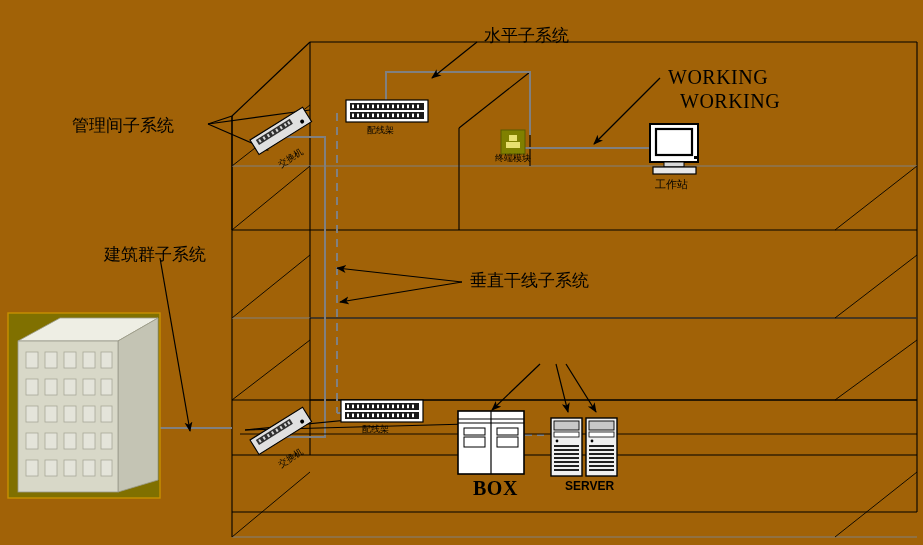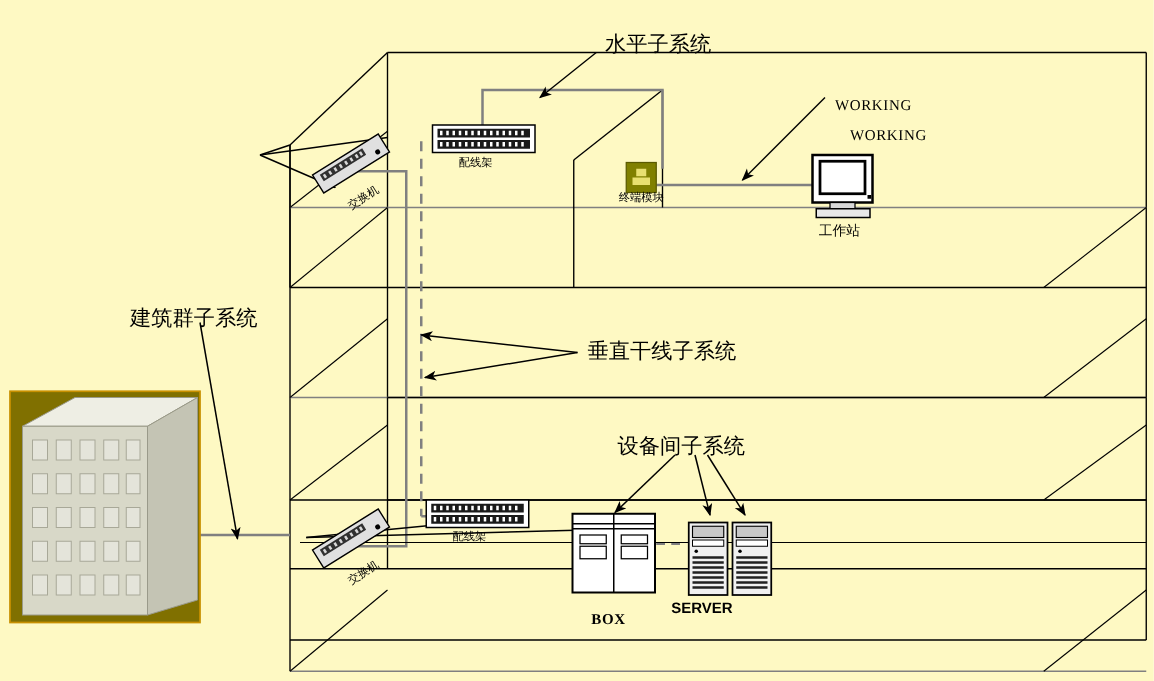--- a/index.html
+++ b/index.html
@@ -1,25 +1,25 @@
 <!DOCTYPE html>
 <html><head>
 <meta charset="utf-8">
 <style>
   html,body{margin:0;padding:0;background:#ffffff;}
   body{width:923px;height:545px;overflow:hidden;
        font-family:"Liberation Serif",serif;}
-  #stage{position:relative;width:923px;height:545px;background:#fef9c3;}
+  #stage{position:relative;width:923px;height:545px;background:#a16207;}
   svg{position:absolute;left:0;top:0;}
   .lbl{position:absolute;white-space:nowrap;color:#000;}
   .cn{font-family:"DejaVu Sans",sans-serif;}
   .big{font-size:17px;}
   .small{font-size:9px;}
-  .eng{font-family:"Liberation Serif",serif;font-size:12px;letter-spacing:.5px;margin-top:11px;}
-  .engs{font-family:"Liberation Sans",sans-serif;font-size:12px;font-weight:bold;}
+  .eng{font-family:"Liberation Serif",serif;font-size:20px;letter-spacing:.5px;}
+  .engs{font-family:"Liberation Sans",sans-serif;font-size:12px;font-weight:bold;margin-left:28px;}
   .rot{transform-origin:left top;}
 </style>
 </head>
 <body>
 
 <div id="stage">
 
 <svg width="923" height="545" viewBox="0 0 923 545">
 
   <defs>
@@ -304,26 +304,26 @@
           <rect x="589" y="457" width="25" height="2"></rect>
       <rect x="589" y="461" width="25" height="2"></rect>
           <rect x="589" y="465" width="25" height="2"></rect>
       <rect x="589" y="469" width="25" height="2"></rect>
     </g>
   </g>
 </svg>
 
 <div class="lbl cn big" style="left:484px;top:24px;">水平子系统</div>
 
+<div class="lbl cn big" style="left:72px;top:114px;">管理间子系统</div>
 
 <div class="lbl cn big" style="left:470px;top:269px;">垂直干线子系统</div>
 
 <div class="lbl cn big" style="left:104px;top:243px;">建筑群子系统</div>
 
-<div class="lbl cn big" style="left:494px;top:345px;">设备间子系统</div>
 
 <div class="lbl eng" style="left:668px;top:66px;">WORKING</div>
 <div class="lbl eng" style="left:680px;top:90px;">WORKING</div>
 
 <div class="lbl cn small rot" style="left:276px;top:160px;transform:rotate(-32deg);">交换机</div>
 
 <div class="lbl cn small" style="left:367px;top:124px;">配线架</div>
 
 <div class="lbl cn small" style="left:495px;top:152px;">终端模块</div>
 

